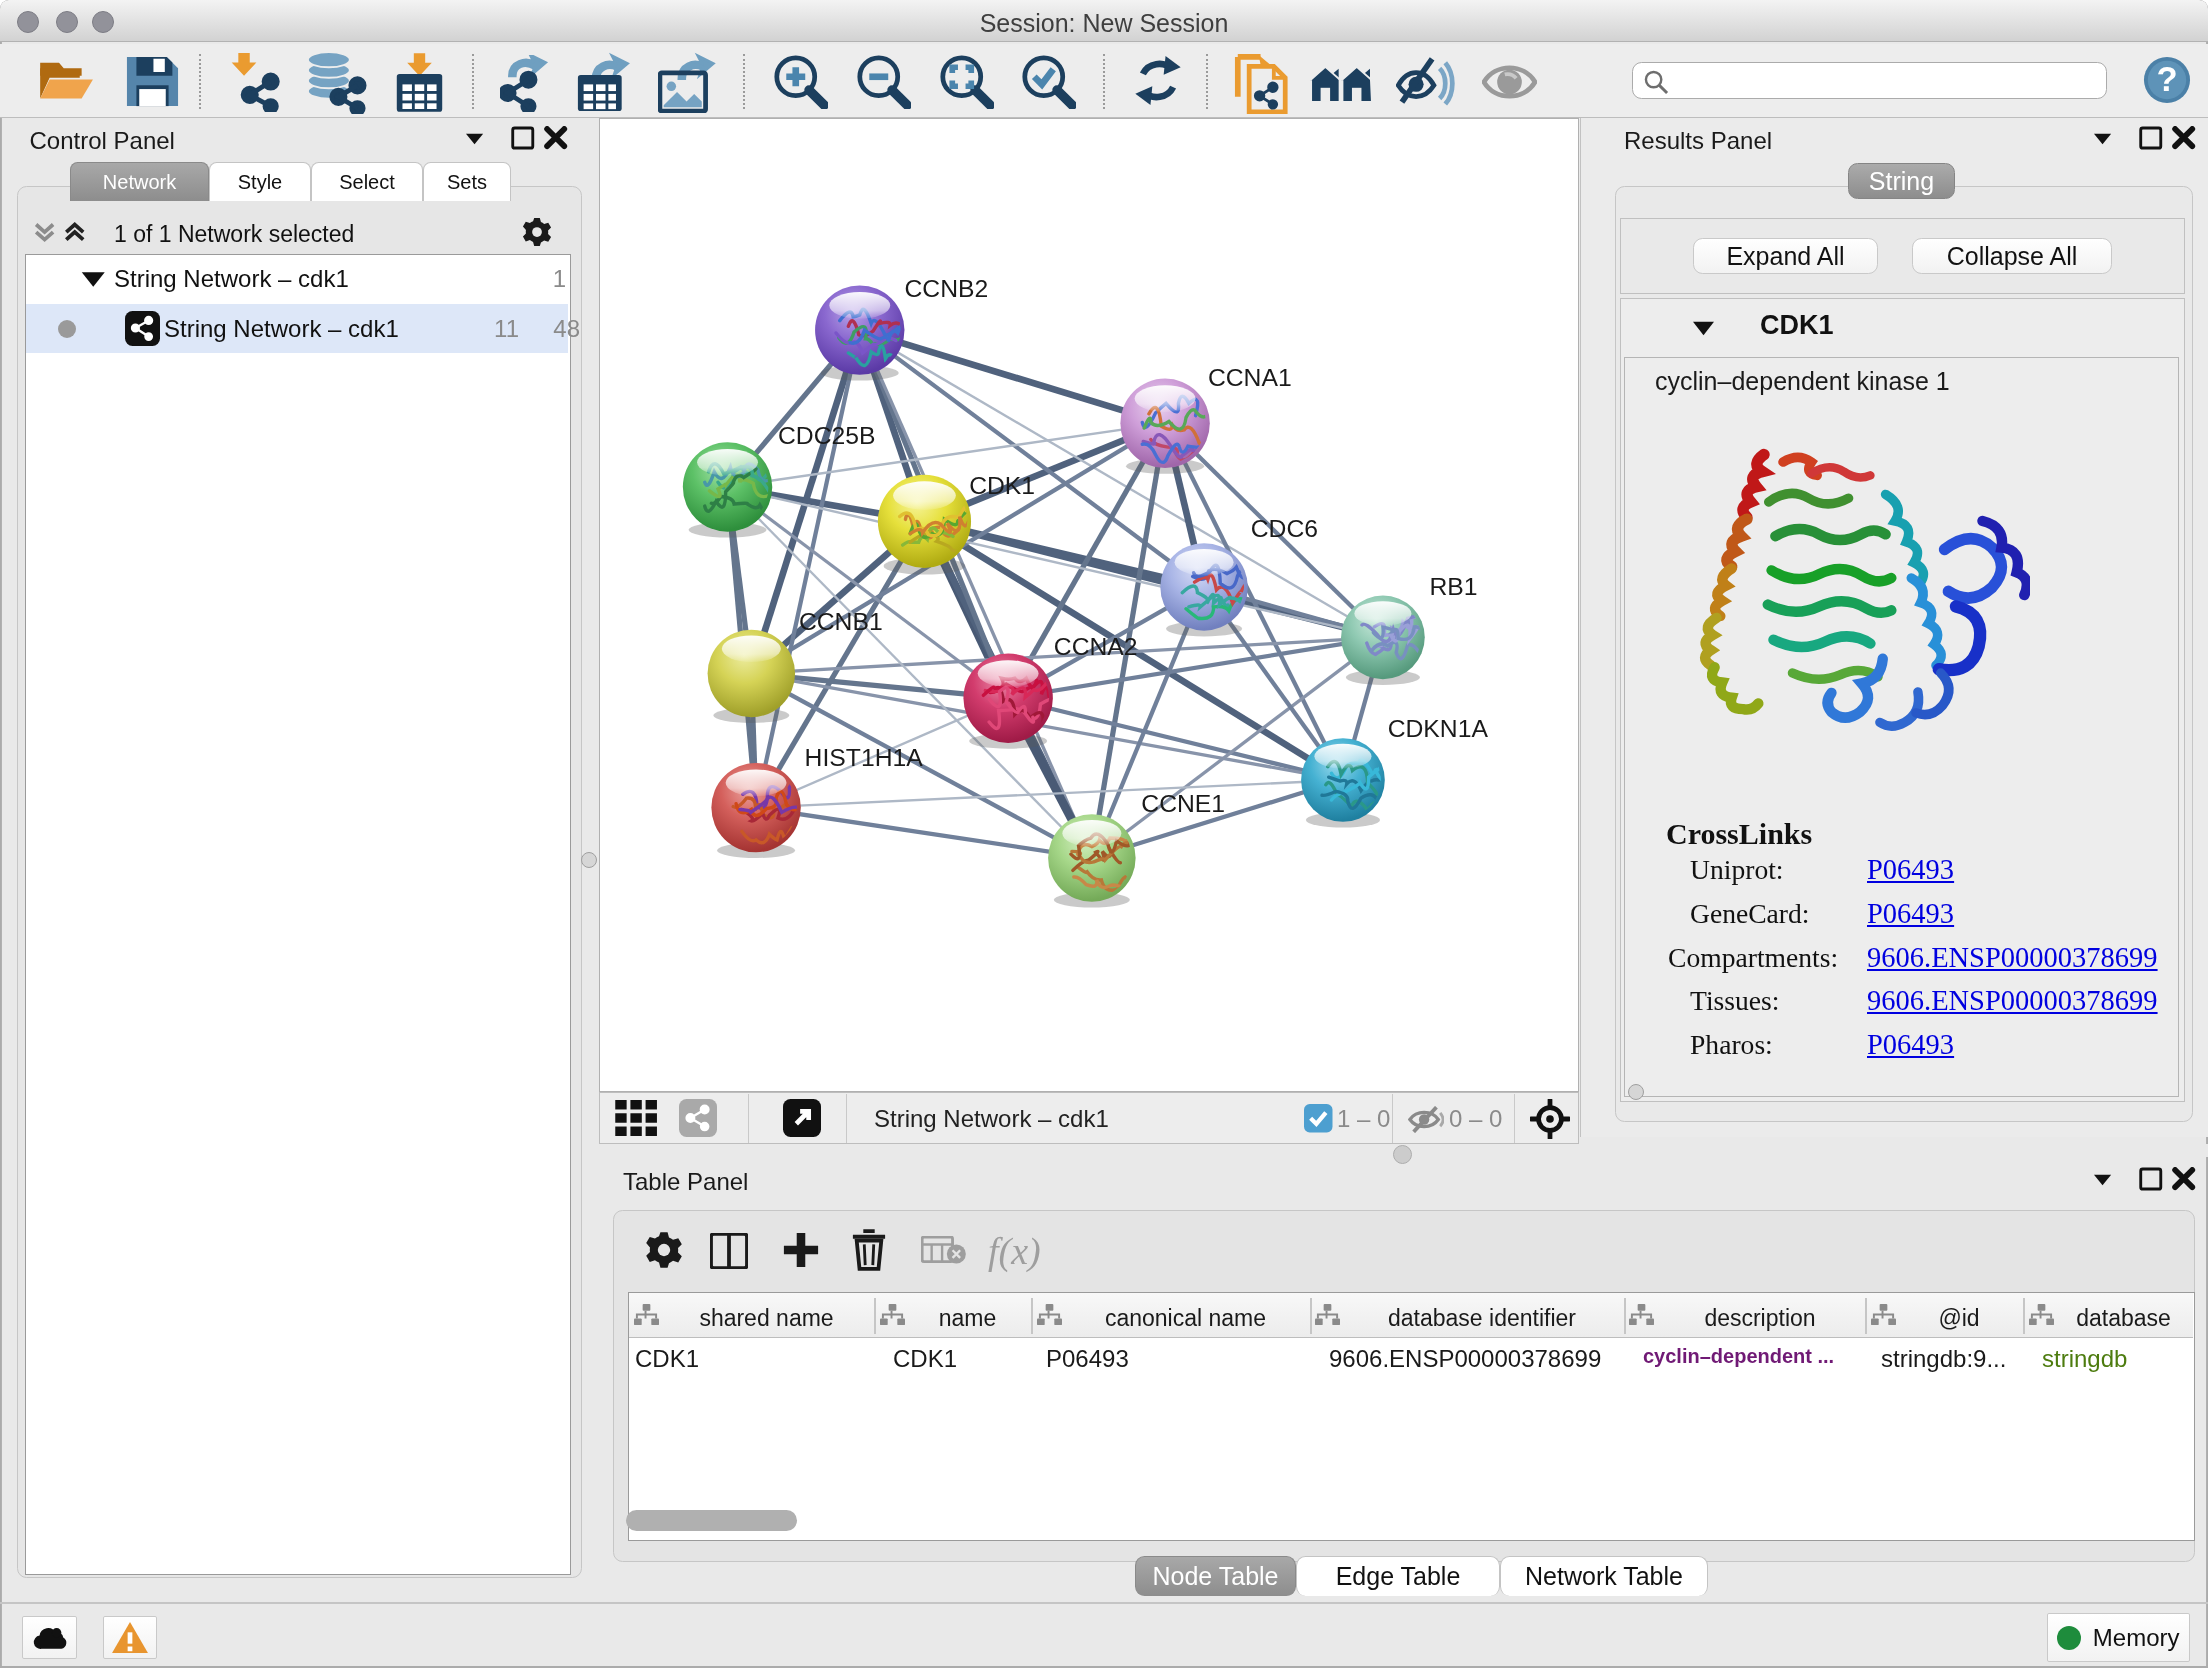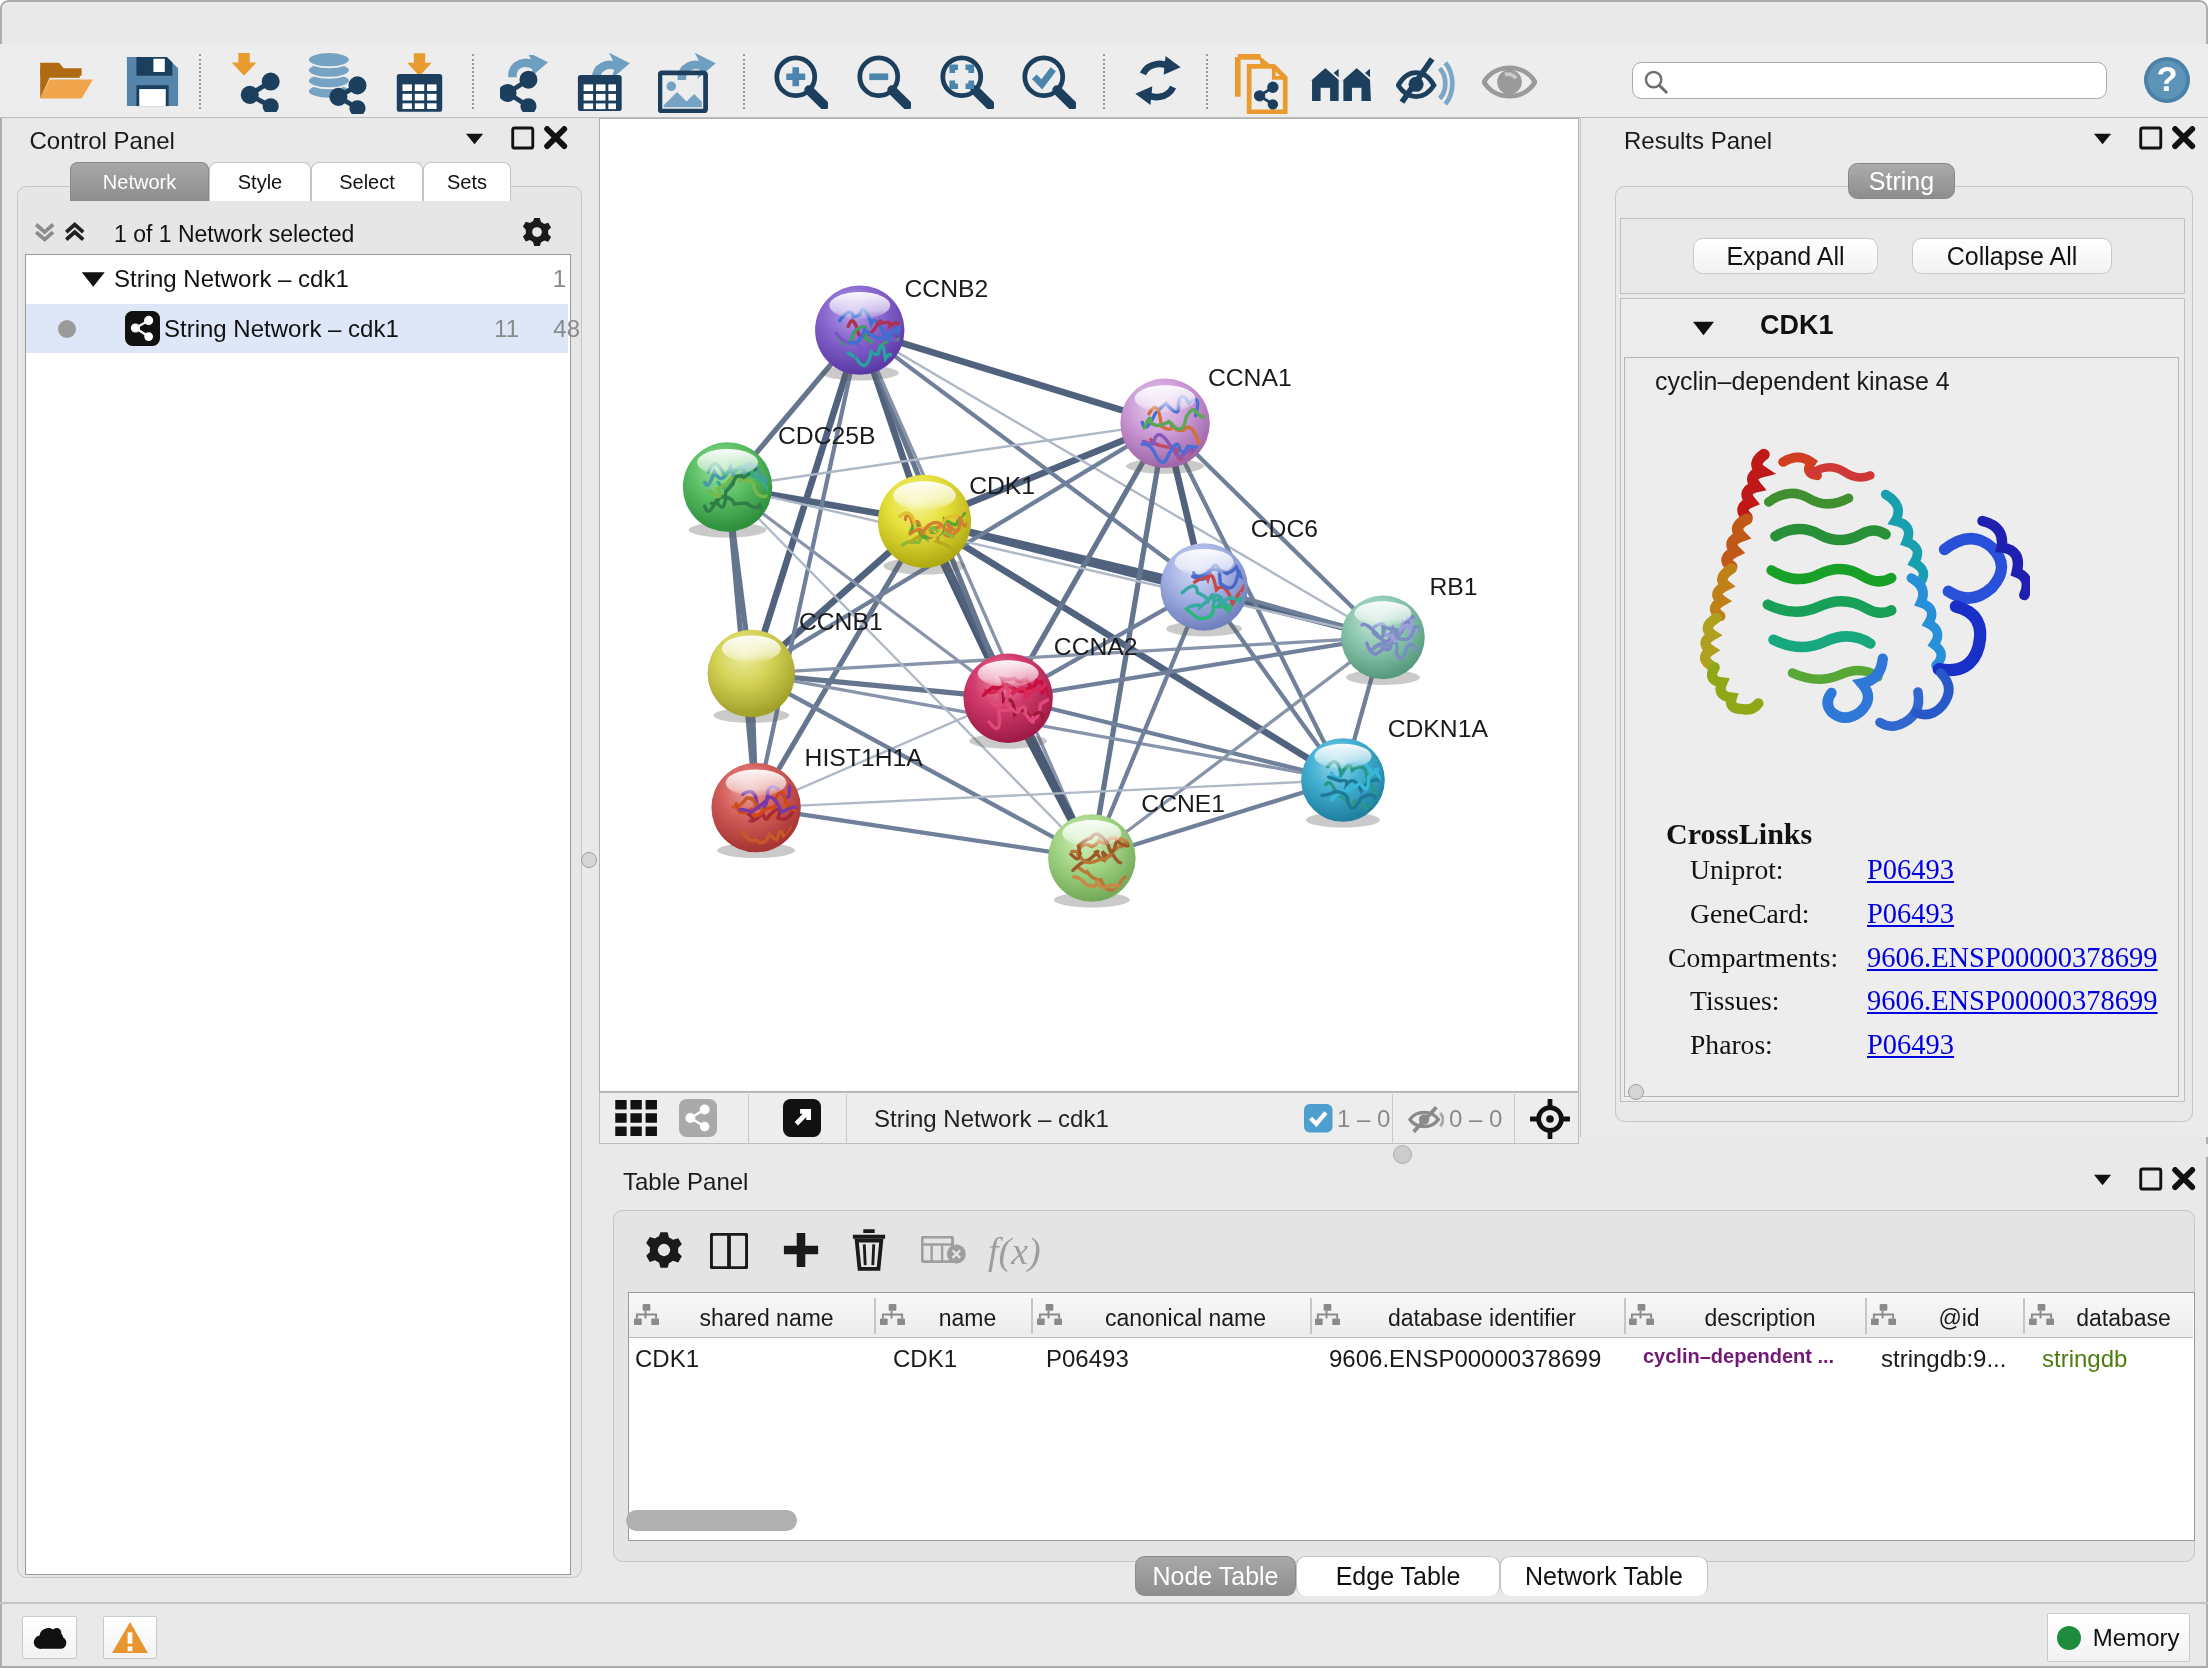--- a/index.html
+++ b/index.html
@@ -21,20 +21,26 @@
 .tab { height:39px; border:1px solid #c4c4c4; border-bottom:none; background:#ffffff; color:#111; font-size:20px; display:flex; align-items:center; justify-content:center; border-radius:7.6px 7.6px 0 0; }
 .tabsel { background:linear-gradient(#a8a8a8,#8d8d8d); color:#ffffff; border-color:#8a8a8a; }
 
 .btn { background:linear-gradient(#ffffff,#f2f2f2); border:1.9px solid #c9c9c9; border-radius:9.5px; font-size:25px; color:#111; display:flex; align-items:center; justify-content:center; }
 .serif { font-family:"Liberation Serif", serif; }
 </style>
 </head>
 <body>
 <div class="win">
 
+  <div class="titlebar">
+    <div class="tl" style="left:17px;"></div>
+    <div class="tl" style="left:56px;"></div>
+    <div class="tl" style="left:92px;"></div>
+    <div class="title">Session: New Session</div>
+  </div>
 
   <div class="toolbar" id="toolbar">
     <svg class="abs" style="left:38px;top:13.3px;" width="59" height="49" viewBox="0 0 62 52">
       <path d="M2 6 L22 6 L27 12 L46 12 L46 20 L2 20 Z" fill="#b06a10"></path>
       <path d="M2 44 L2 12 L20 12 L25 18 L44 18 L44 22 L12 22 Z" fill="#b06a10"></path>
       <path d="M12 24 L58 24 L46 44 L2 44 Z" fill="#f0a44c"></path>
     </svg>
     <svg class="abs" style="left:125px;top:11.4px;" width="55" height="53" viewBox="0 0 58 56">
       <path d="M2 2 L44 2 L56 14 L56 54 L2 54 Z" fill="#5585ab"></path>
       <path d="M12 2 L44 2 L50 8 L50 22 L12 22 Z" fill="#1c3f5e"></path>
@@ -618,21 +624,21 @@
     <div class="abs" style="left:1848px;top:163px;width:107px;height:36px;background:linear-gradient(#ababab,#8d8d8d);border:1px solid #858585;border-radius:9.5px;color:#ffffff;font-size:25px;display:flex;align-items:center;justify-content:center;">String</div>
     <div class="abs" style="left:1620px;top:218px;width:565px;height:76px;border:1.9px solid #c0c0c0;background:#e9e9e9;"></div>
     <div class="btn abs" style="left:1693px;top:238px;width:185px;height:36px;">Expand All</div>
     <div class="btn abs" style="left:1912px;top:238px;width:200px;height:36px;">Collapse All</div>
     <div class="abs" style="left:1620px;top:298px;width:565px;height:804px;border:1.9px solid #c0c0c0;background:#ededed;"></div>
     <svg class="abs" style="left:1691px;top:318px;" width="25" height="21" viewBox="0 0 26 22">
         <path d="M2 4 L24 4 L13 18 Z" fill="#111"></path>
       </svg>
     <div class="abs" style="left:1760px;top:310px;font-size:27px;font-weight:bold;color:#111;">CDK1</div>
     <div class="abs" style="left:1624px;top:357px;width:555px;height:740px;background:#ededed;border:1px solid #b5b5b5;"></div>
-    <div class="abs" style="left:1655px;top:367px;font-size:25px;color:#1a1a1a;">cyclin–dependent kinase 4</div>
+    <div class="abs" style="left:1655px;top:367px;font-size:25px;color:#1a1a1a;">cyclin–dependent kinase 1</div>
     <svg class="abs" style="left:1669px;top:445px;" width="361" height="323" viewBox="0 0 380 340">
       <g fill="none" stroke-linecap="round">
         <path d="M100 10 q-14 10 -2 18 q-16 4 -6 16 q-16 4 -6 16 q-14 6 -4 16" stroke="#c01818" stroke-width="12"></path>
         <path d="M82 78 q-16 8 -6 18 q-16 6 -6 16 q-16 8 -4 16" stroke="#c05818" stroke-width="12"></path>
         <path d="M66 130 q-16 10 -6 18 q-16 8 -4 16 q-14 8 -2 16" stroke="#c08018" stroke-width="11"></path>
         <path d="M50 182 q-16 10 -4 18 q-14 8 -2 16 q-12 8 0 16" stroke="#b0a020" stroke-width="11"></path>
         <path d="M48 234 q-8 14 8 16 q-6 14 10 16 q-4 12 12 12 q10 2 16 -6" stroke="#90a818" stroke-width="11"></path>
         <path d="M120 18 q16 -10 30 0 q-8 12 6 14" stroke="#d04020" stroke-width="10"></path>
         <path d="M105 60 q22 -16 42 -4 q20 12 42 0" stroke="#409030" stroke-width="10"></path>
         <path d="M112 96 q24 -14 46 -2 q22 12 44 0 q14 -8 26 0" stroke="#289038" stroke-width="11"></path>

